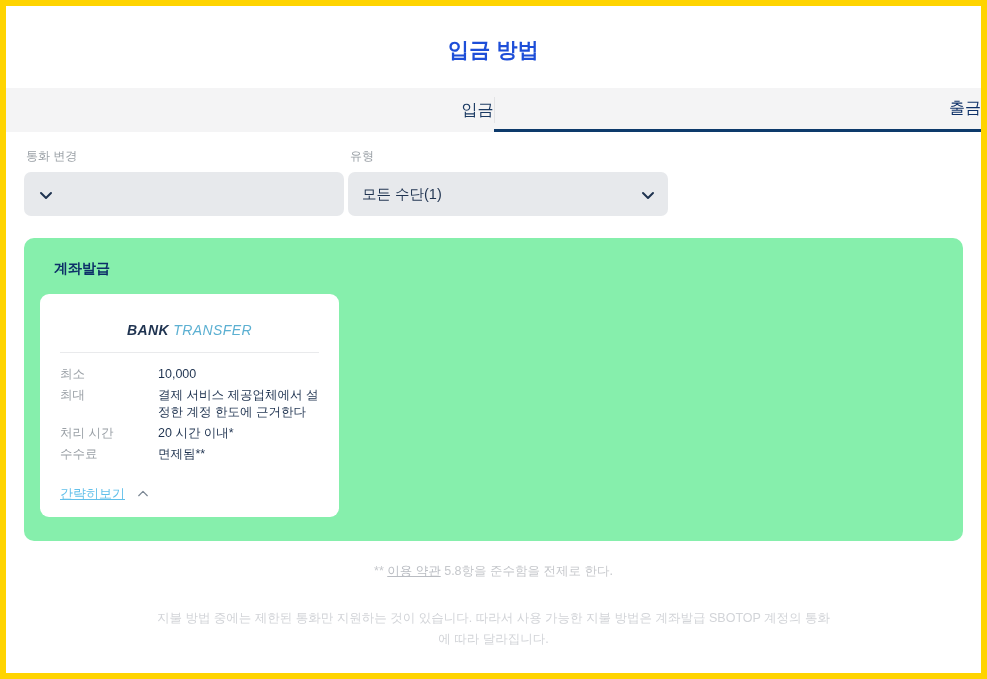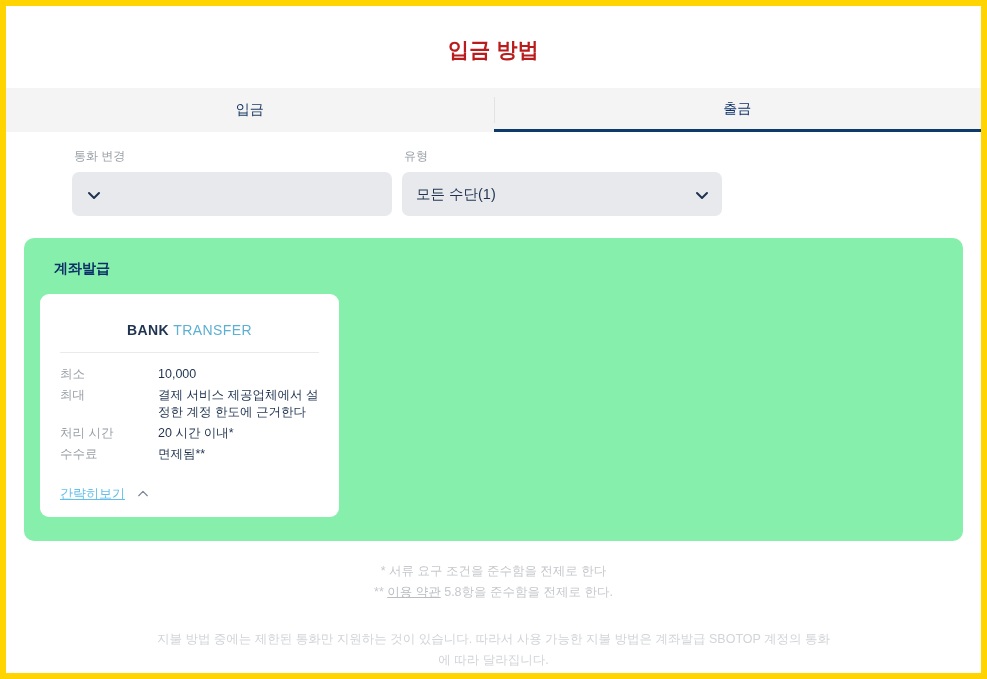--- a/index.html
+++ b/index.html
@@ -29,38 +29,38 @@
     overflow: hidden;
   }
 
   
   .page-title {
     margin: 0;
     padding-top: 30px;
     text-align: center;
     font-size: 21px;
     font-weight: bold;
-    color: #b91c1c;
+    color: #1d4ed8;
     letter-spacing: 0.2px;
   }
 
   
   .tabs {
     display: flex;
     margin-top: 24px;
     height: 44px;
     background: #f4f4f5;
     position: relative;
   }
   .tab {
     flex: 1 1 50%;
     display: flex;
     align-items: center;
-    justify-content: center;
-    font-size: 14px;
+    justify-content: flex-end;
+    font-size: 16px;
     color: #1b3a63;
     cursor: pointer;
     position: relative;
     box-sizing: border-box;
   }
   .tab.active {
     border-bottom: 3px solid #0d3a6b;
     color: #0d3068;
   }
   .tab-divider {
@@ -69,22 +69,21 @@
     top: 9px;
     width: 1px;
     height: 26px;
     background: #e2e3e5;
   }
 
   
   .filters {
     display: flex;
     padding: 16px 18px 0 18px;
-    gap: 10px;
-    margin-left: 48px;
+    gap: 4px;
   }
   .field {
     width: 320px;
   }
   .field-label {
     font-size: 12px;
     color: #9aa0a6;
     margin-bottom: 7px;
     padding-left: 2px;
   }
@@ -134,20 +133,21 @@
     background: #ffffff;
     border-radius: 9px;
     padding: 16px 20px 14px 20px;
     box-sizing: border-box;
   }
   .brand {
     text-align: center;
     padding: 12px 0 14px 0;
     font-size: 14px;
     letter-spacing: 0.4px;
+    font-style: italic;
   }
   .brand .b1 {
     font-weight: bold;
     color: #1f3350;
   }
   .brand .b2 {
     color: #5cb0d2;
   }
   .card-sep {
     height: 1px;
@@ -296,21 +296,20 @@
                 <polyline points="2,9 7,4 12,9" fill="none" stroke="#7b8794" stroke-width="1.4" stroke-linecap="round" stroke-linejoin="round"></polyline>
               </svg>
             </span>
           </div>
 
         </div>
       </div>
     </div>
 
     <div class="footnotes">
-      <div>* 서류 요구 조건을 준수함을 전제로 한다</div>
       <div>
         <span>** </span><span class="lnk">이용 약관</span><span> 5.8항을 준수함을 전제로 한다.</span>
       </div>
     </div>
 
     <div class="bottom-note">지불 방법 중에는 제한된 통화만 지원하는 것이 있습니다. 따라서 사용 가능한 지불 방법은 계좌발급 SBOTOP 계정의 통화에 따라 달라집니다.</div>
 
   </div>
 </div>
 

